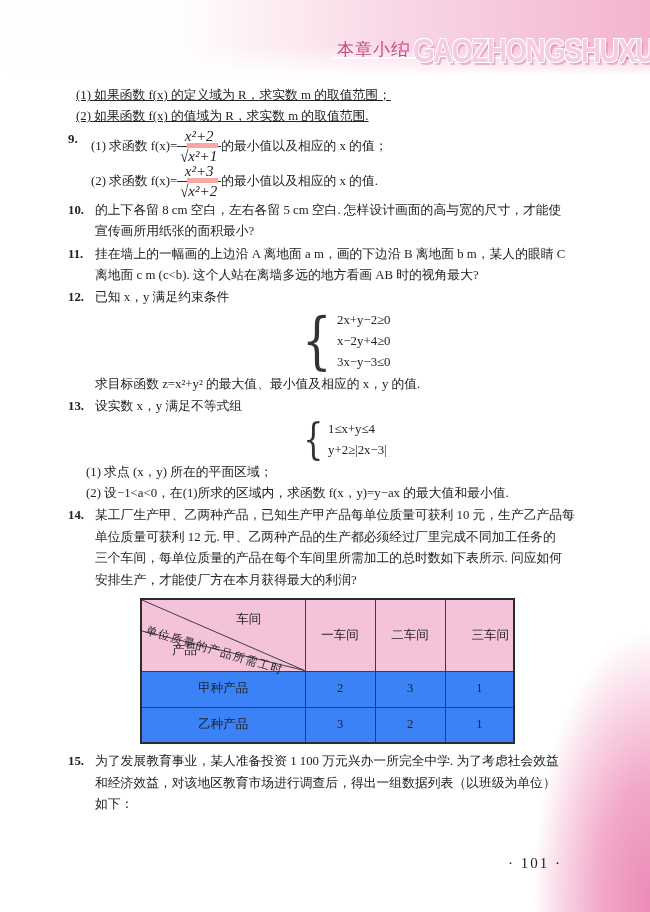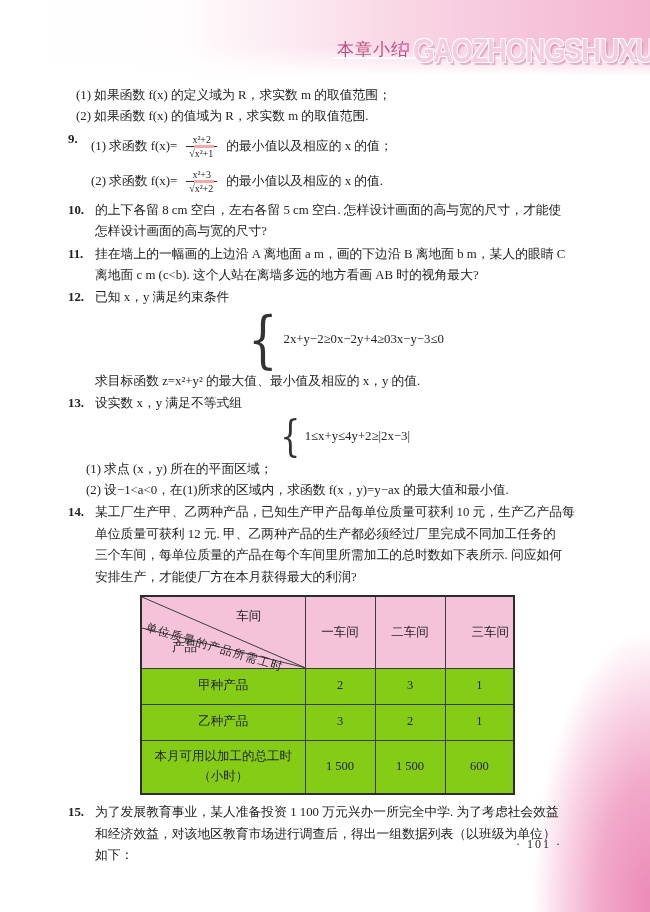--- a/index.html
+++ b/index.html
@@ -44,57 +44,57 @@
     background:radial-gradient(120% 115% at 100% 96%,
       #ec8bb8 0%, #f2a9ca 34%, #f9d5e5 58%, rgba(255,255,255,0) 78%);
   }
   
   .content {
     position:absolute; top:84px; left:68px; width:524px;
     font-size:12.8px; line-height:21.4px;
   }
   .line { white-space:nowrap; }
   .prob { position:relative; padding-left:27px; margin-top:1px; }
-  .prob.sub { padding-left:17px; }
+  .prob.sub { padding-left:17px;text-decoration:underline; }
   .pnum { position:absolute; left:0; top:0; font-weight:bold; }
   .part { margin-left:-9px; white-space:nowrap; }
   
   .mathline { display:flex; align-items:center; height:35px; margin-left:-4px; white-space:nowrap; }
-  .frac { display:inline-block; text-align:center; margin:0 9px; line-height:1.12; font-size:10px; }
+  .frac { display:inline-block; text-align:center; margin:0 0; line-height:1.12; font-size:15px;font-style:italic; }
   .fnum { display:block; padding:0 4px 1px; }
   .fden { display:block; border-top:1px solid #2b2b2b; padding:1px 3px 0; }
   .rsign { display:inline-block; transform:scaleY(1.12); margin-right:-1px; }
-  .rad { border-top:3px solid #fca5a5; padding:0 1px; }
+  .rad { border-top:5px solid #fca5a5; padding:0 1px; }
   
   .sys { display:flex; justify-content:center; align-items:center; margin:1px 0; }
-  .syslines { display:flex; text-align:left; line-height:21px; }
+  .syslines { display:flex; flex-direction:column; text-align:left; line-height:21px; }
   .brace { font-family:"DejaVu Serif","Liberation Serif",serif; color:#333;
     transform:scaleX(0.75); margin-right:1px; font-weight:400; }
   .b3 { font-size:62px; line-height:60px; }
   .b2 { font-size:42px; line-height:42px; }
   
   .tablewrap { margin:7px 0 7px 45px; }
   table { border-collapse:collapse; border:2px solid #2c2c2c; font-size:12.5px; }
   td { border:1px solid #3c3c3c; text-align:center; vertical-align:middle;
-    background:#84cc16; padding:2px 4px; }
+    background:#3b82f6; padding:2px 4px; }
   tr.hd td { background:#f5c3d9; }
   .c0 { width:164px; } .c1 { width:70px; } .c2 { width:70px; } .c3 { width:69px;text-align:right; }
   tr.hd { height:72px; } tr.r1, tr.r2 { height:36px; } tr.r3 { height:54px; }
   td.corner { position:relative; padding:17px;text-align:center; }
   td.corner svg { position:absolute; left:0; top:0; width:100%; height:100%; }
   td.corner line { stroke:#3c3c3c; stroke-width:1; vector-effect:non-scaling-stroke; }
   .ct { position:absolute; top:9px; left:58%; }
   .cm { position:absolute; top:20px; left:7px; white-space:nowrap;
     transform:rotate(16.5deg); transform-origin:0 0;
     font-size:11.5px; letter-spacing:1.5px; }
   .cb { position:absolute; bottom:9px; left:30px; }
   .lbl2 { line-height:1.55; }
   
-  .footer { position:absolute; bottom:60px; right:88px;
-    font-size:12px; letter-spacing:2px; white-space:nowrap;margin-left:38px; }
+  .footer { position:absolute; bottom:40px; right:88px;
+    font-size:15px; letter-spacing:2px; white-space:nowrap;margin-left:38px; }
 </style>
 </head>
 <body>
 
 <div class="page">
 
   <div class="banner">
     <div class="hline"></div>
     <div class="hdash"></div>
     <span class="section-label">本章小结</span>
@@ -127,21 +127,21 @@
             <span class="fnum">x²+3</span>
             <span class="fden"><span class="rsign">√</span><span class="rad">x²+2</span></span>
           </span>
         <span>的最小值以及相应的 x 的值.</span>
       </div>
     </div>
 
     <div class="prob">
       <span class="pnum">10.</span>
       <div class="line">的上下各留 8 cm 空白，左右各留 5 cm 空白. 怎样设计画面的高与宽的尺寸，才能使</div>
-      <div class="line">怎样设计画面的高与宽的尺寸?</div>
+      <div class="line">宣传画所用纸张的面积最小?</div>
     </div>
 
     <div class="prob">
       <span class="pnum">11.</span>
       <div class="line">挂在墙上的一幅画的上边沿 A 离地面 a m，画的下边沿 B 离地面 b m，某人的眼睛 C</div>
       <div class="line">离地面 c m (c&lt;b). 这个人站在离墙多远的地方看画 AB 时的视角最大?</div>
     </div>
 
     <div class="prob">
       <span class="pnum">12.</span>
@@ -200,29 +200,20 @@
             <td>2</td>
             <td>3</td>
             <td>1</td>
           </tr>
           <tr class="r2">
             <td>乙种产品</td>
             <td>3</td>
             <td>2</td>
             <td>1</td>
           </tr>
-          <tr class="r3">
-            <td>
-              <div class="lbl2">本月可用以加工的总工时</div>
-              <div class="lbl2">（小时）</div>
-            </td>
-            <td>1 500</td>
-            <td>1 500</td>
-            <td>600</td>
-          </tr>
         </tbody>
           </table>
       </div>
     </div>
 
     <div class="prob">
       <span class="pnum">15.</span>
       <div class="line">为了发展教育事业，某人准备投资 1 100 万元兴办一所完全中学. 为了考虑社会效益</div>
       <div class="line">和经济效益，对该地区教育市场进行调查后，得出一组数据列表（以班级为单位）</div>
       <div class="line">如下：</div>

